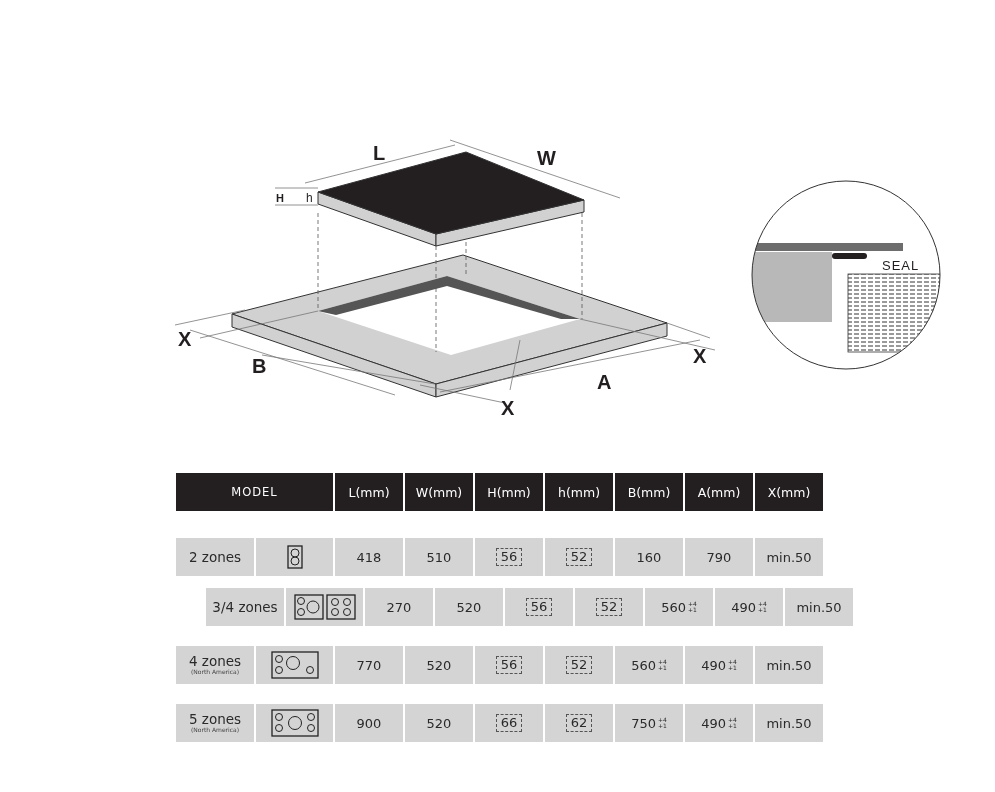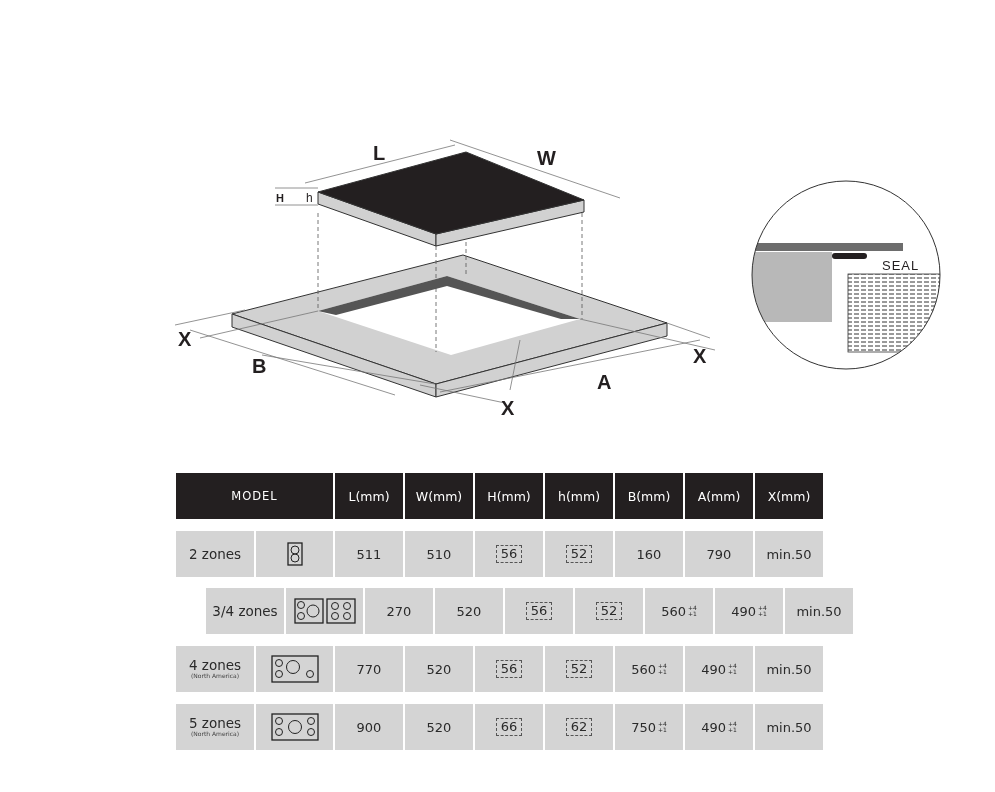--- a/index.html
+++ b/index.html
@@ -1,20 +1,20 @@
 <!DOCTYPE html>
 <html><head>
 <meta charset="utf-8">
 <style>
   html, body { margin:0; padding:0; background:#ffffff; }
   body { width:995px; height:792px; position:relative; overflow:hidden; font-family:"Liberation Sans", sans-serif; }
   .diagram { position:absolute; left:0; top:0; width:995px; height:460px; }
   .table { position:absolute; left:176px; top:473px; width:650px; }
   .row { display:flex; position:absolute; left:0; height:38px; }
-  .cell { height:46px; display:flex; align-items:center; justify-content:center; font-family:"DejaVu Sans", sans-serif; font-size:13px; color:#2a2a2a; box-sizing:border-box; }
+  .cell { height:38px; display:flex; align-items:center; justify-content:center; font-family:"DejaVu Sans", sans-serif; font-size:13px; color:#2a2a2a; box-sizing:border-box; }
   .hdr .cell { background:#231f20; color:#ffffff; font-size:12.5px; margin-right:2px; }
   .hdr .cell.bold { font-weight:normal; }
   .hdr .cell.model { letter-spacing:1px; font-size:11.5px; }
   .data .cell { background:#d4d4d4; margin-right:2px; }
   .c-model { width:157px; }
   .c-name { width:78px; flex-direction:column; }
   .c-icon { width:77px; }
   .c-col { width:68px; }
   .c-last { width:68px; }
   .name-main { font-size:13.5px; line-height:14px; }
@@ -100,32 +100,32 @@
     <div class="cell model c-model">MODEL</div>
     <div class="cell bold c-col">L(mm)</div>
     <div class="cell bold c-col">W(mm)</div>
     <div class="cell c-col">H(mm)</div>
     <div class="cell c-col">h(mm)</div>
     <div class="cell bold c-col">B(mm)</div>
     <div class="cell bold c-col">A(mm)</div>
     <div class="cell c-last">X(mm)</div>
   </div>
 
-  <div class="row data" style="top:58px;">
+  <div class="row data" style="top:65px;">
     <div class="cell c-name">
         <span class="name-main">2 zones</span>
       </div>
     <div class="cell c-icon">
       <svg width="16" height="24">
           <rect x="1" y="1" width="14" height="22" fill="none" stroke="#222" stroke-width="1.3"></rect>
           <circle cx="8" cy="8" r="4" fill="none" stroke="#222"></circle>
           <circle cx="8" cy="16" r="4" fill="none" stroke="#222"></circle>
         </svg>
     </div>
-    <div class="cell c-col">511</div>
+    <div class="cell c-col">418</div>
     <div class="cell c-col">510</div>
     <div class="cell c-col">
         <span class="dash">56</span>
       </div>
     <div class="cell c-col">
         <span class="dash">52</span>
       </div>
     <div class="cell c-col">160</div>
     <div class="cell c-col">790</div>
     <div class="cell c-last">min.50</div>

